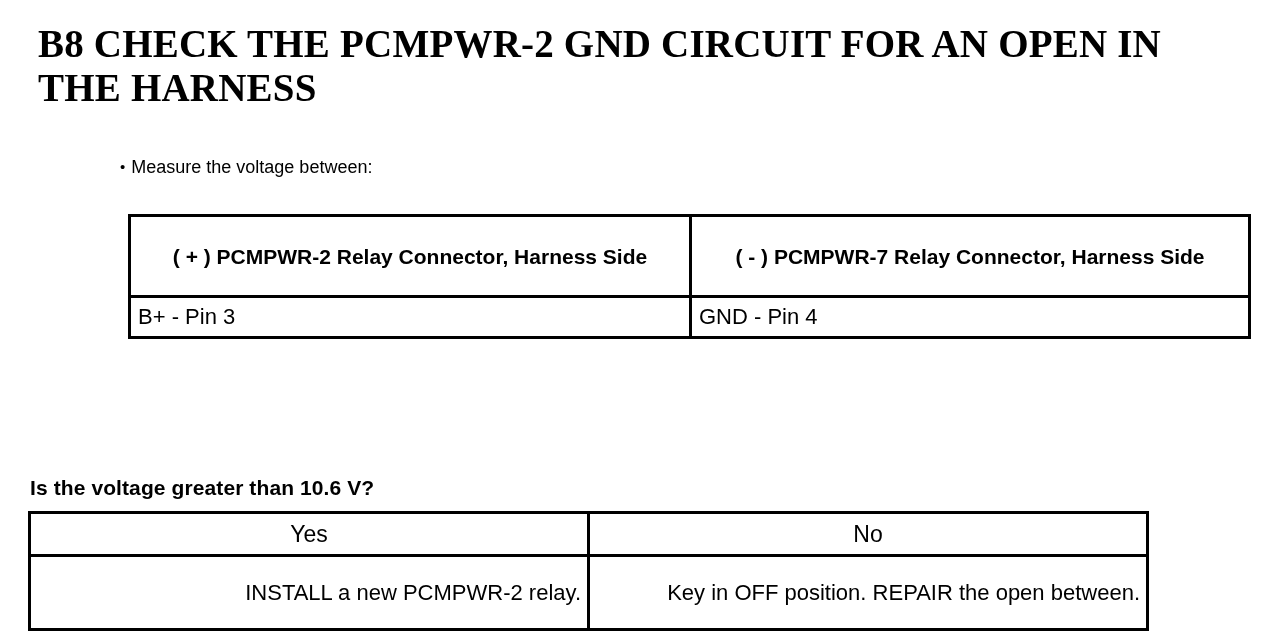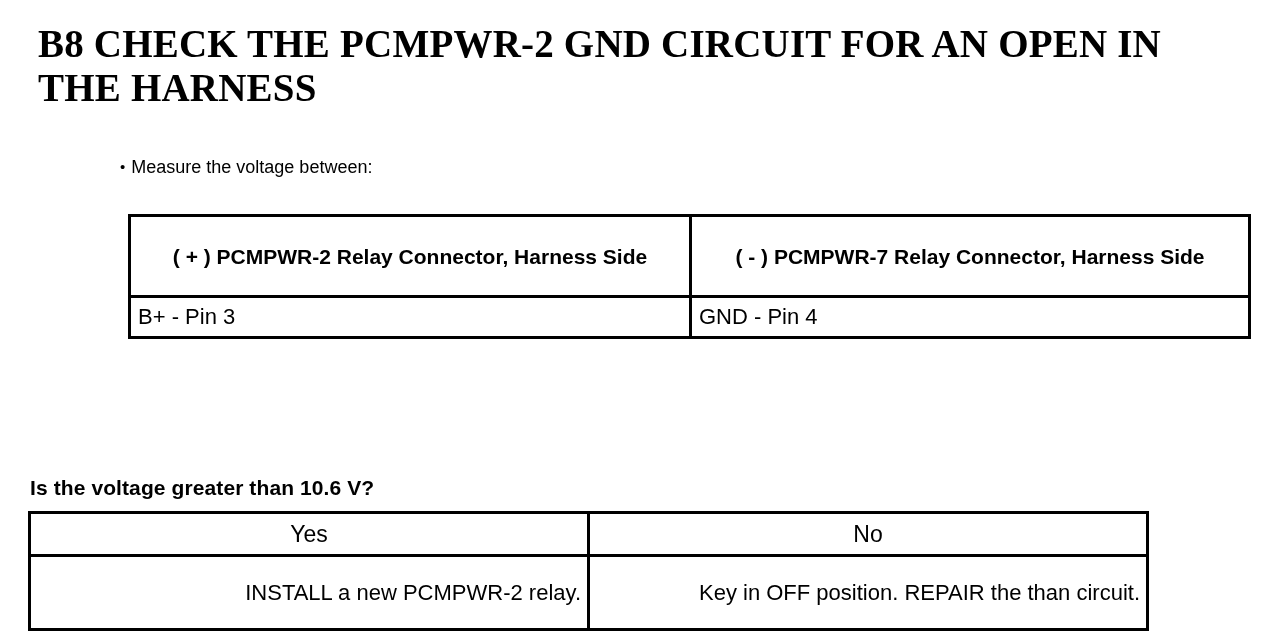--- a/index.html
+++ b/index.html
@@ -193,17 +193,17 @@
       </td>
       <td class="head-cell">
         <span class="decision-head-text">No</span>
       </td>
     </tr>
     <tr>
       <td class="body-cell">
         <span class="decision-body-text">INSTALL a new PCMPWR-2 relay.</span>
       </td>
       <td class="body-cell">
-        <span class="decision-body-text">Key in OFF position. REPAIR the than circuit.</span>
+        <span class="decision-body-text">Key in OFF position. REPAIR the open between.</span>
       </td>
     </tr>
   </tbody>
 </table>
 
 </body></html>

